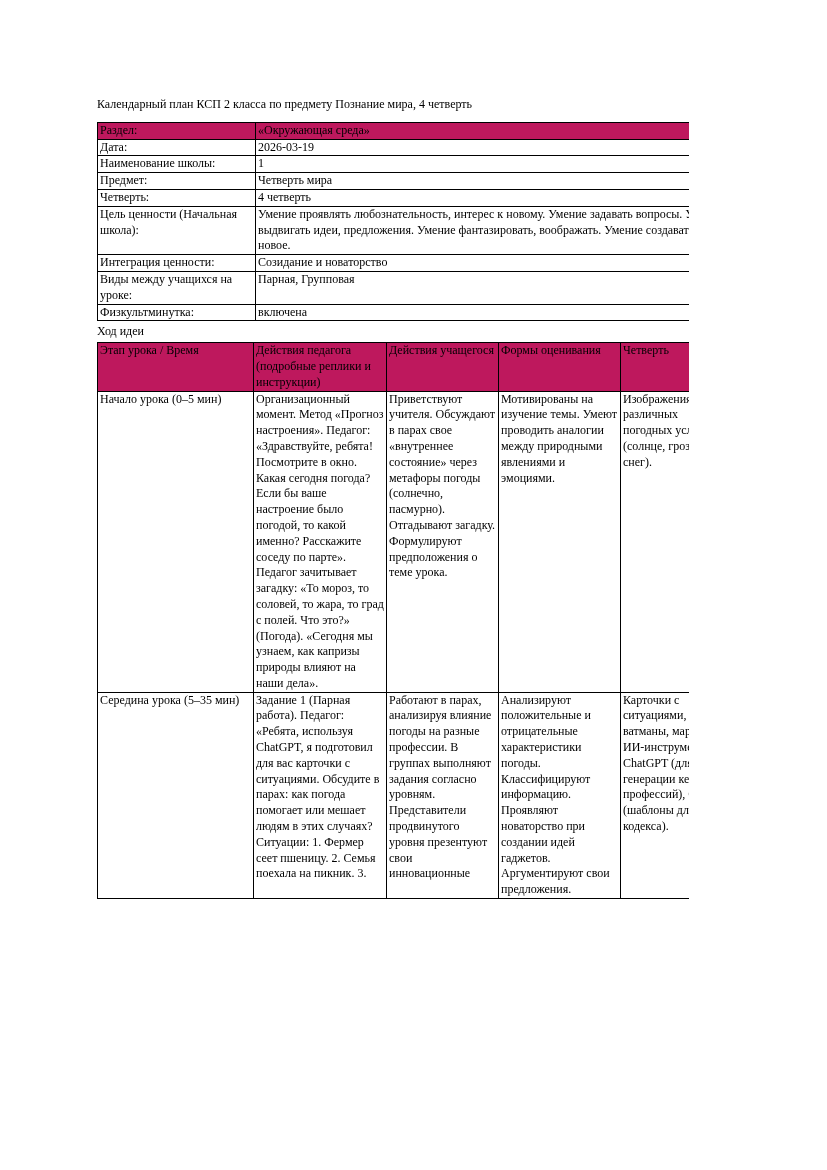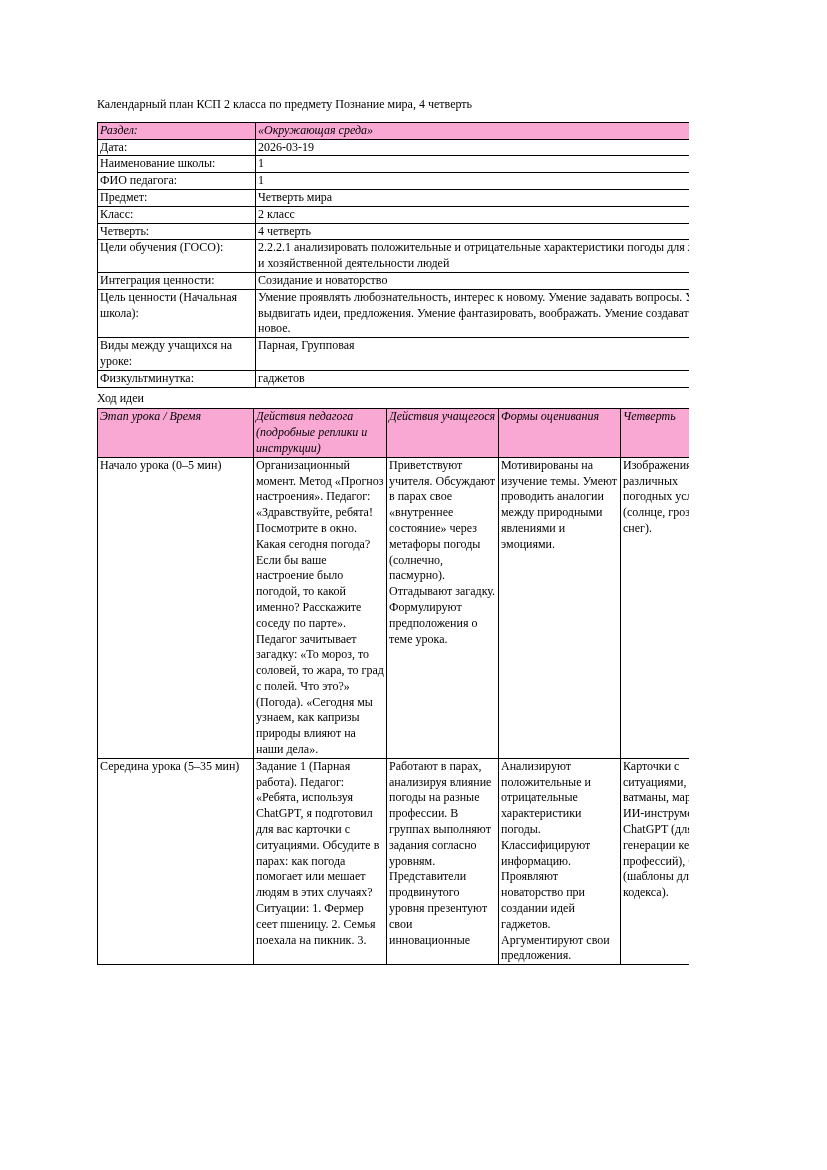--- a/index.html
+++ b/index.html
@@ -29,21 +29,21 @@
   }
   td, th {
     border: 1px solid #000000;
     vertical-align: top;
     text-align: left;
     font-weight: normal;
     padding: 0 2px;
     overflow: hidden;
     overflow-wrap: break-word;
   }
-  .shaded { background: #f9a8d4; font-style: italic; }
+  .shaded { background: #be185d; }
   .info-table col.c-label  { width: 158px; }
   .info-table col.c-value  { width: 473px; }
   .lesson-table col.c1 { width: 156px; }
   .lesson-table col.c2 { width: 133px; }
   .lesson-table col.c3 { width: 112px; }
   .lesson-table col.c4 { width: 122px; }
   .lesson-table col.c5 { width: 108px; }
 </style>
 </head>
 <body>
@@ -65,54 +65,42 @@
         </tr>
         <tr>
           <td>Дата:</td>
           <td>2026-03-19</td>
         </tr>
         <tr>
           <td>Наименование школы:</td>
           <td>1</td>
         </tr>
         <tr>
-          <td>ФИО педагога:</td>
-          <td>1</td>
-        </tr>
-        <tr>
           <td>Предмет:</td>
           <td>Четверть мира</td>
-        </tr>
-        <tr>
-          <td>Класс:</td>
-          <td>2 класс</td>
         </tr>
         <tr>
           <td>Четверть:</td>
           <td>4 четверть</td>
         </tr>
         <tr>
-          <td>Цели обучения (ГОСО):</td>
-          <td>2.2.2.1 анализировать положительные и отрицательные характеристики погоды для жизни и хозяйственной деятельности людей</td>
+          <td>Цель ценности (Начальная школа):</td>
+          <td>Умение проявлять любознательность, интерес к новому. Умение задавать вопросы. Умение выдвигать идеи, предложения. Умение фантазировать, воображать. Умение создавать новое.</td>
         </tr>
         <tr>
           <td>Интеграция ценности:</td>
           <td>Созидание и новаторство</td>
-        </tr>
-        <tr>
-          <td>Цель ценности (Начальная школа):</td>
-          <td>Умение проявлять любознательность, интерес к новому. Умение задавать вопросы. Умение выдвигать идеи, предложения. Умение фантазировать, воображать. Умение создавать новое.</td>
         </tr>
         <tr>
           <td>Виды между учащихся на уроке:</td>
           <td>Парная, Групповая</td>
         </tr>
         <tr>
           <td>Физкультминутка:</td>
-          <td>гаджетов</td>
+          <td>включена</td>
         </tr>
       </tbody>
     </table>
 
     <p class="section-title">Ход идеи</p>
 
     <table class="lesson-table">
       <colgroup>
           <col class="c1">
           <col class="c2">

